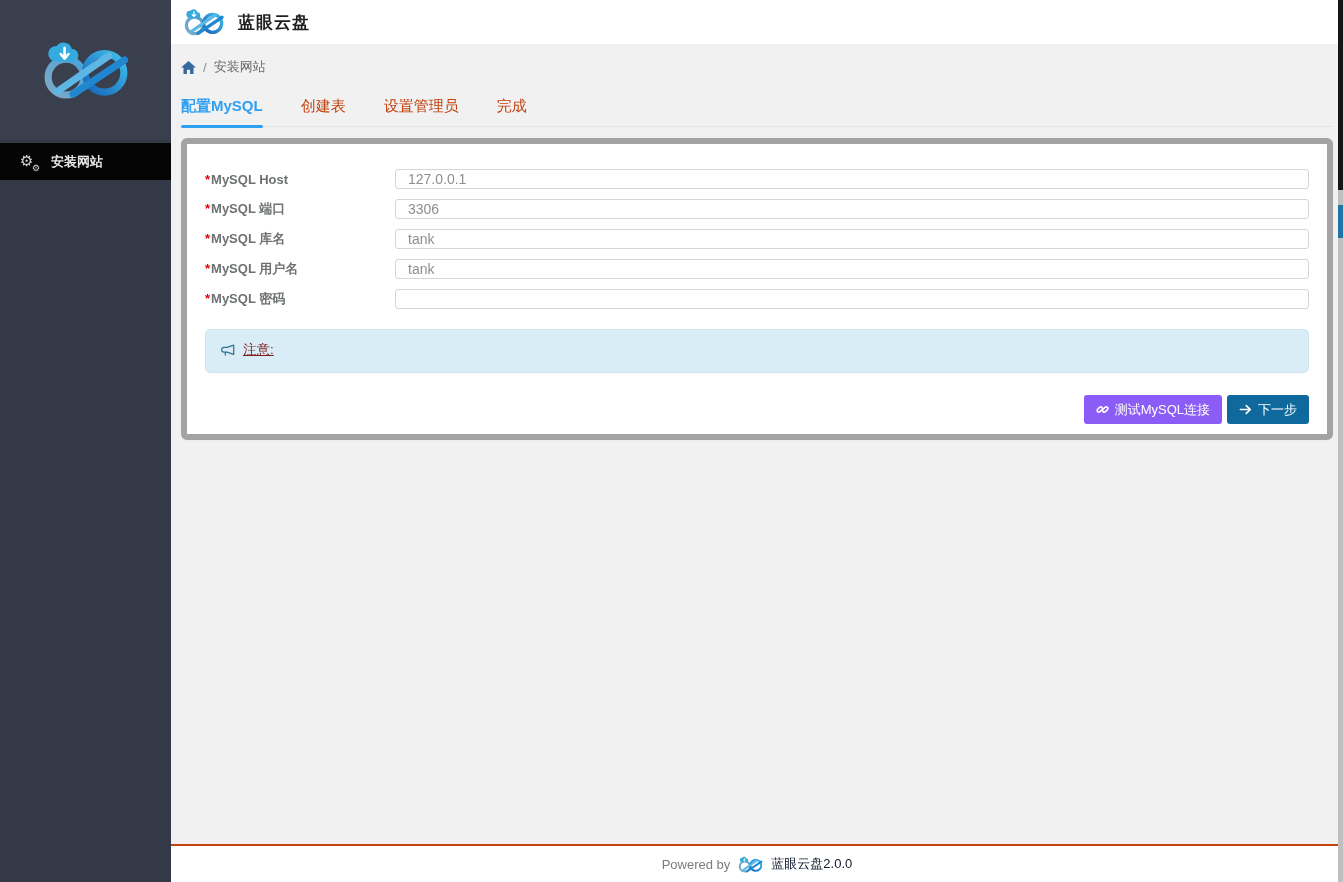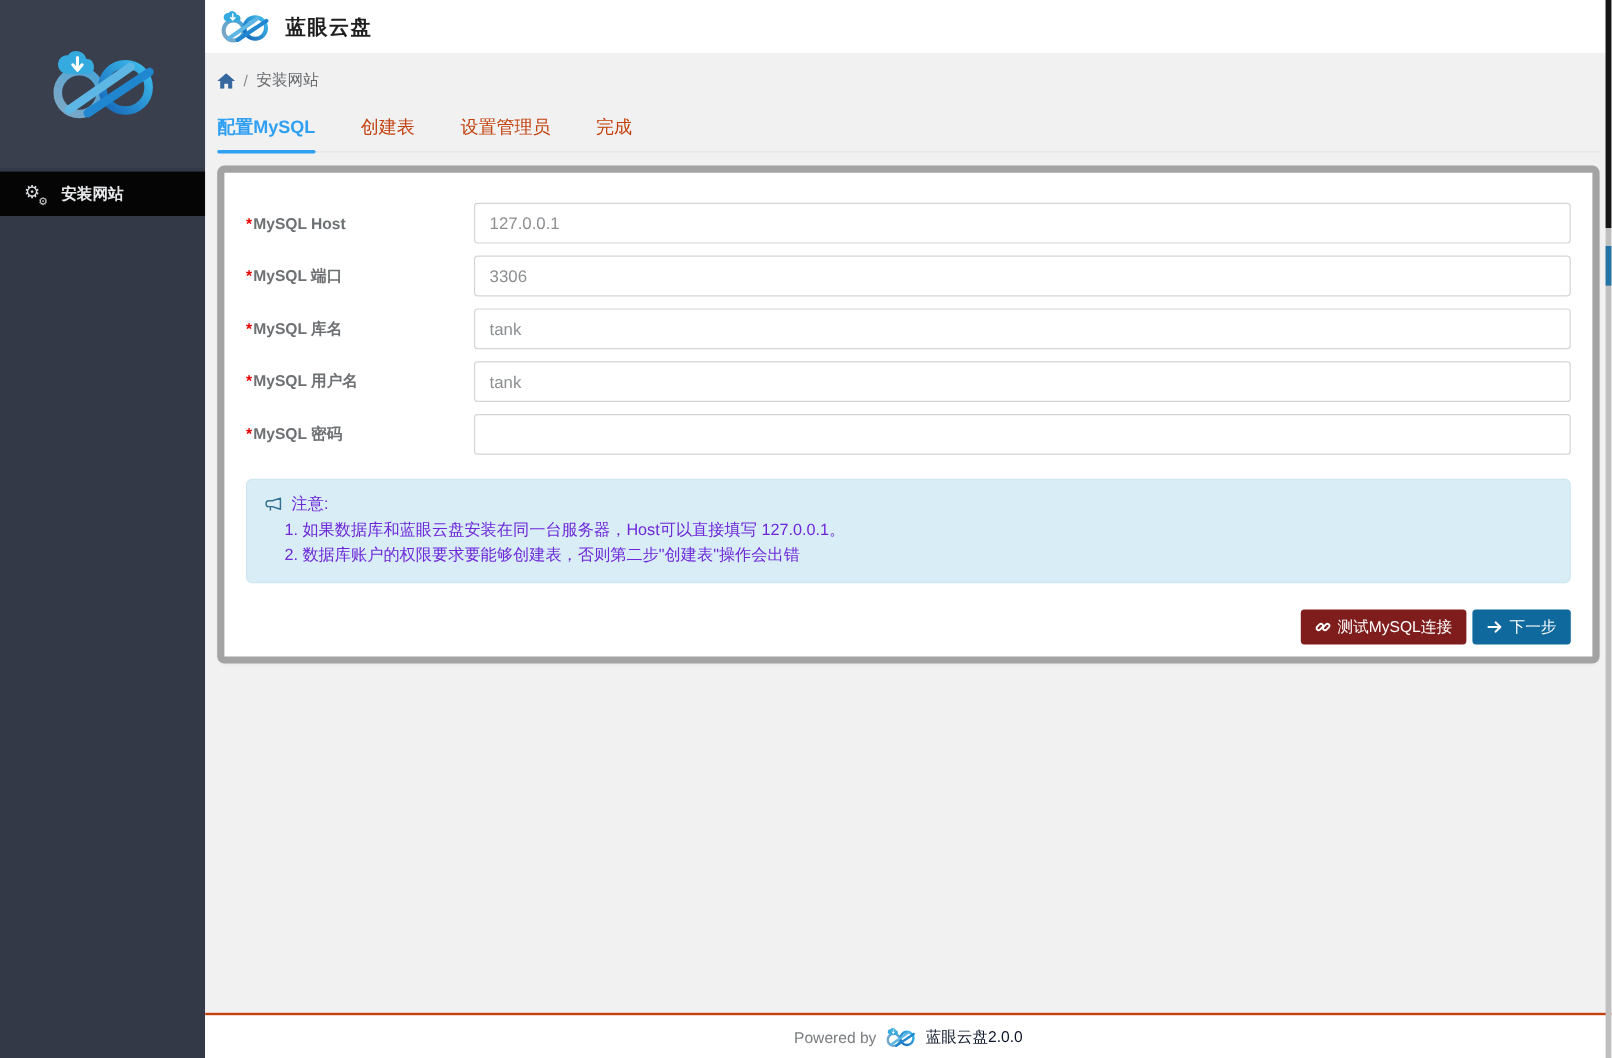--- a/index.html
+++ b/index.html
@@ -40,34 +40,34 @@
   .tab { position:relative; padding-bottom:10px; font-size:15px; color:#c2410c; cursor:pointer; }
   .tab.active { color:#2f9ff2; font-weight:bold; }
   .tab.active::after { content:""; position:absolute; left:0; right:0; bottom:-2px; height:3px; background:#2f9ff2; border-radius:2px; }
 
   
   .card { margin-top:11px; background:#fff; border:6px solid #a3a3a3; border-radius:6px;
           padding:25px 18px 10px 18px; box-shadow:0 1px 2px rgba(0,0,0,0.03); }
   .form-row { display:flex; align-items:center; margin-bottom:10px; }
   .form-label { flex:0 0 190px; width:190px; font-size:13px; font-weight:bold; color:#6e7173; }
   .req { color:#e60000; margin-right:1px; }
-  .form-input { flex:1; height:34px; border:1px solid #d3d5d7; border-radius:3px; padding:0 12px;
+  .form-input { flex:1; height:20px; border:1px solid #d3d5d7; border-radius:3px; padding:0 12px;
                 font-size:14px; color:#8c8f91; background:#fff; outline:none; font-family:inherit; }
 
   .note { margin-top:20px; background:#d9edf7; border:1px solid #cde6f2; border-radius:5px;
-          color:#6d28d9; padding:11px 15px 13px 15px; font-size:13.5px; }
+          color:#7f1d1d; padding:11px 15px 13px 15px; font-size:13.5px;text-decoration:underline; }
   .note-title { display:flex; align-items:center; gap:7px; }
   .megaphone-icon { width:15px; height:13px; display:block; flex:0 0 15px; }
   .note ol { margin:4px 0 0 0; padding-left:31px; }
   .note li { margin-top:3px; line-height:18px; }
 
   .actions { margin-top:22px; display:flex; justify-content:flex-end; gap:5px; }
   .btn { height:29px; border:none; border-radius:3px; color:#fff; font-size:13px;
          display:inline-flex; align-items:center; gap:6px; padding:0 12px; cursor:pointer; font-family:inherit; }
-  .btn-test { background:#7f1d1d; }
+  .btn-test { background:#8b5cf6; }
   .btn-next { background:#10699d;align-items:center; }
   .btn svg { display:block; }
 
   
   .footer { flex:0 0 38px; height:38px; background:#fff; border-top:2px solid #c2410c;
             display:flex; align-items:center; justify-content:center; gap:7px; font-size:13px; color:#7a7d7f; }
   .logo-xs { width:27px; height:17px; }
   .brand-link { color:#0f172a; text-decoration:none; cursor:pointer; }
 
   
@@ -183,24 +183,20 @@
           </div>
 
         <div class="note">
           <div class="note-title">
             <svg class="megaphone-icon" viewBox="0 0 16 14" fill="none" stroke="#31708f" stroke-width="1.3" stroke-linejoin="round">
               <path d="M13.6 1.2 v10 L6.4 8.8 H3.2 a2.6 2.6 0 0 1 0-5.2 H6.4 Z"></path>
               <path d="M4.6 9 v3.4"></path>
             </svg>
             <span>注意:</span>
           </div>
-          <ol id="note-list">
-              <li>如果数据库和蓝眼云盘安装在同一台服务器，Host可以直接填写 127.0.0.1。</li>
-              <li>数据库账户的权限要求要能够创建表，否则第二步"创建表"操作会出错</li>
-            </ol>
         </div>
 
         <div class="actions">
           <button class="btn btn-test">
             <svg width="13" height="13" viewBox="0 0 14 14" fill="none" stroke="#fff" stroke-width="1.7">
               <rect x="0.8" y="5.2" width="6.6" height="3.6" rx="1.8" transform="rotate(-45 4.1 7)"></rect>
               <rect x="6.6" y="5.2" width="6.6" height="3.6" rx="1.8" transform="rotate(-45 9.9 7)"></rect>
             </svg>
             <span>测试MySQL连接</span>
           </button>

